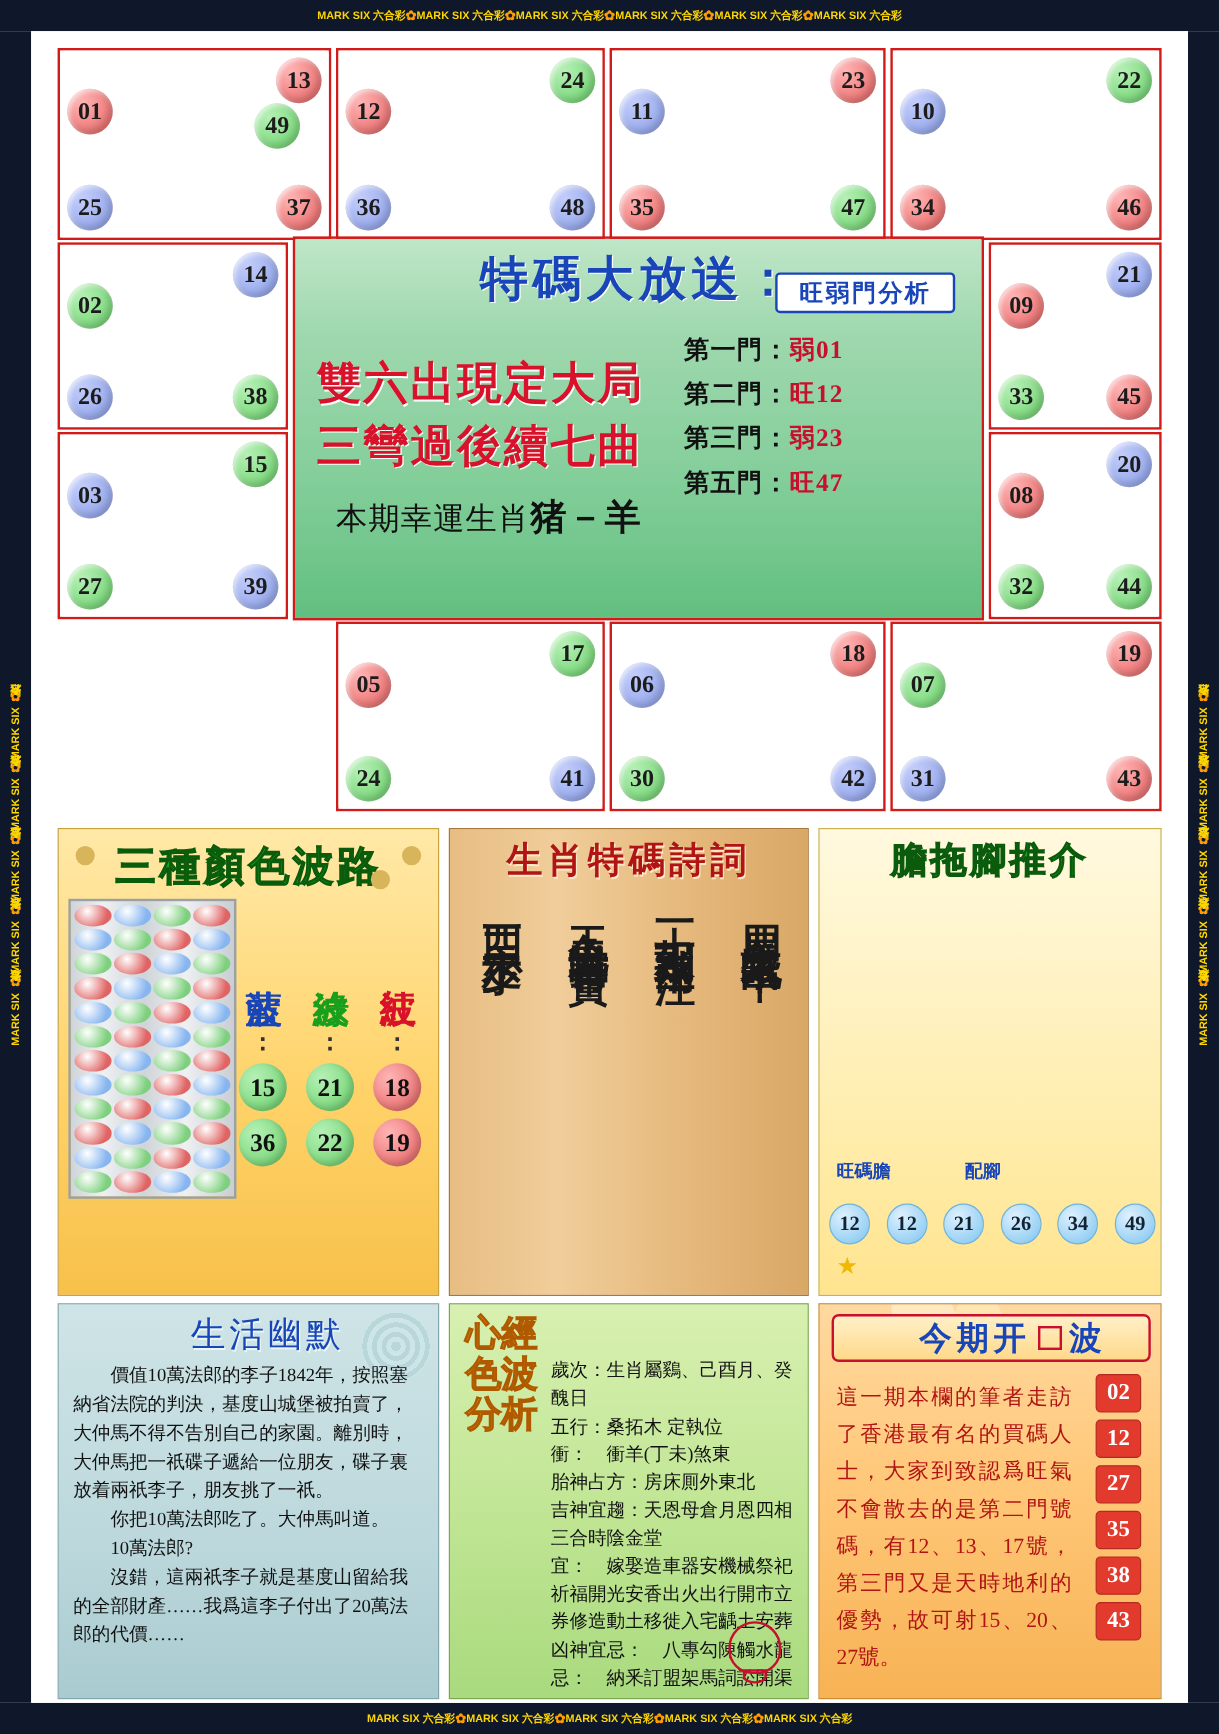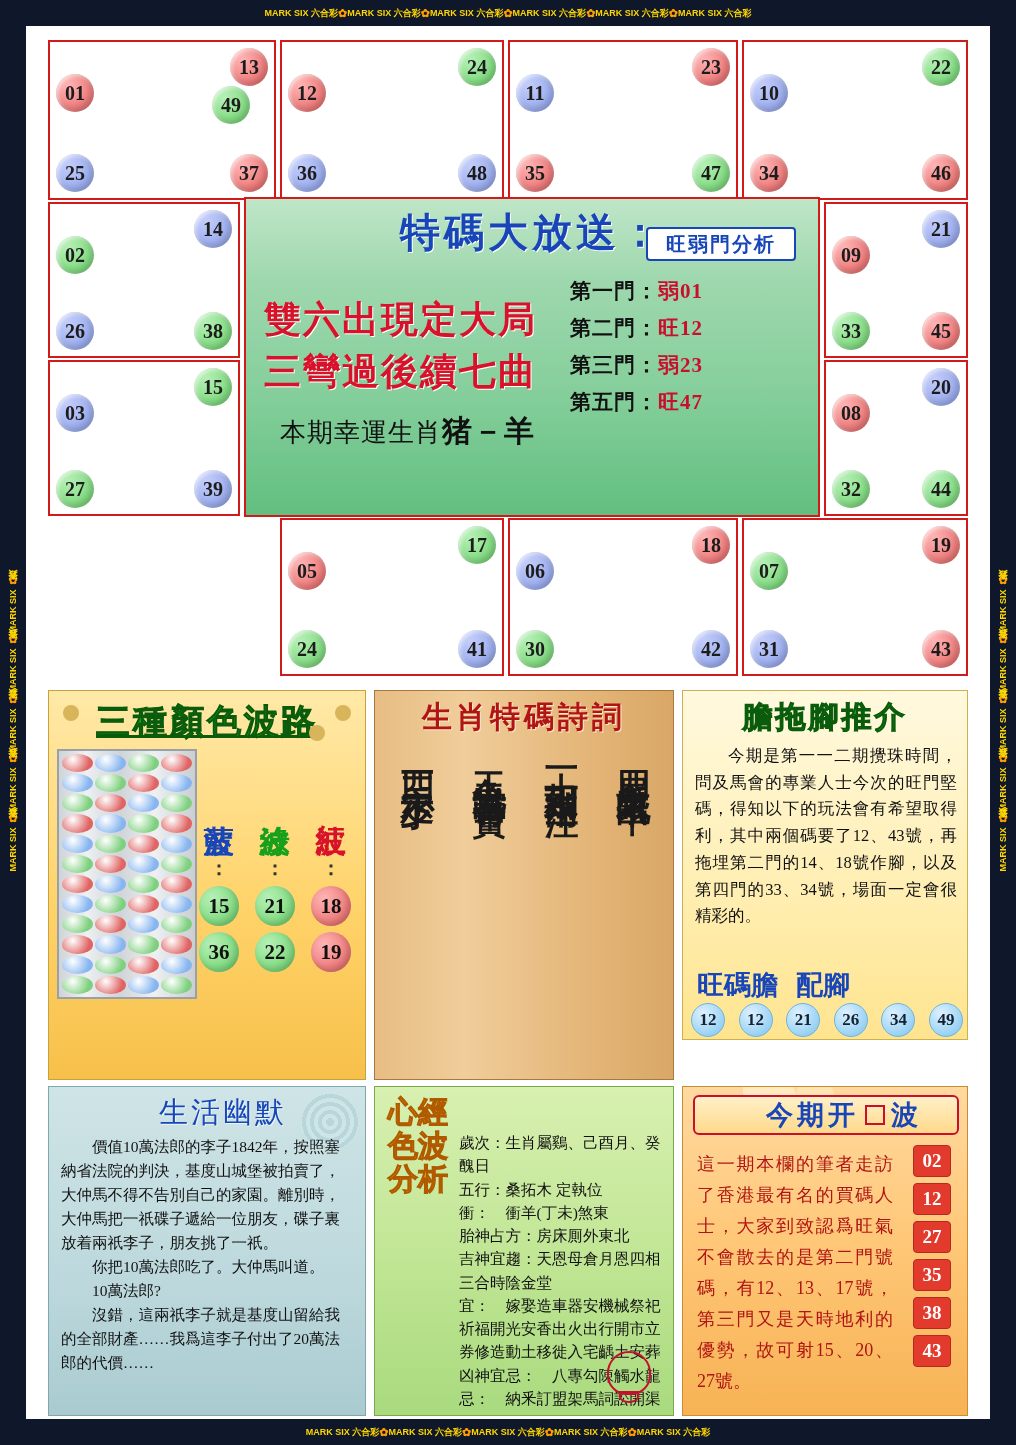--- a/index.html
+++ b/index.html
@@ -204,21 +204,20 @@
     border:1px solid #caa23c;
   }
   .p-colors .ct {
     position:absolute; left:8px; top:8px; width:300px;
     text-align:center;
     font-family:"Liberation Serif", serif;
     font-weight:bold; font-size:34px;
     color:#18a01c;
     -webkit-text-stroke:1px #0a5c0c;
     letter-spacing:3px;
-    text-decoration:underline;
   }
   .paw { position:absolute; width:16px; height:16px; border-radius:50%; background:#d8b45a; }
   .ballchart {
     position:absolute; left:8px; top:58px;
     width:140px; height:250px;
     background:linear-gradient(90deg,#cfd4d8,#eef0f2 20%,#cfd4d8 45%,#eef0f2 70%,#c9ced2);
     border:2px solid #9aa0a6;
     display:grid;
     grid-template-columns:repeat(4,1fr);
     grid-auto-rows:1fr;
@@ -283,21 +282,21 @@
   .poem-col {
     writing-mode:vertical-rl;
     font-family:"Liberation Serif", serif;
     font-size:34px;
     font-weight:bold;
     color:#1a1a1a;
     letter-spacing:5px;
   }
 
   .p-tips {
-    left:634px; top:0; width:286px; height:350px;
+    left:634px; top:0; width:286px; height:390px;
     background:linear-gradient(180deg,#fff9df,#ffeeb0 60%,#ffe48f);
     border:1px solid #cdb04e;
   }
   .p-tips .tt {
     position:absolute; left:0; top:6px; width:100%;
     text-align:center;
     font-family:"Liberation Serif", serif;
     font-weight:bold; font-size:30px;
     color:#18a01c;
     -webkit-text-stroke:1px #0a5c0c;
@@ -307,23 +306,23 @@
     position:absolute; left:12px; top:52px; width:262px;
     font-family:"Liberation Serif", serif;
     font-size:16.5px;
     line-height:1.62;
     color:#111;
     text-align:justify;
     text-indent:2em;
   }
   .tips-labels {
     position:absolute; left:14px; top:276px; width:258px;
-    display:flex; gap:18px;
-    font-family:"Liberation Serif", serif;
-    font-weight:bold; font-size:27px;
+    display:flex; gap:62px;
+    font-family:"Liberation Serif", serif;
+    font-weight:bold; font-size:15px;
     color:#1846b8;
   }
   .tips-balls {
     position:absolute; left:8px; top:312px; width:272px;
     display:flex; justify-content:space-between;
   }
   .tips-balls .tb {
     width:34px; height:34px; border-radius:50%;
     display:flex; align-items:center; justify-content:center;
     font-family:"Liberation Serif", serif;
@@ -726,21 +725,20 @@
       <div class="poem-cols">
         <div class="poem-col">四尾之數吼不中</div>
         <div class="poem-col">十一報到生兩注</div>
         <div class="poem-col">玉兔出宮有帶寶</div>
         <div class="poem-col">四三一定少不了</div>
       </div>
     </div>
 
     <div class="panel p-tips">
       <div class="tt">膽拖腳推介</div>
-      <div class="tips-body">今期是第一一二期攪珠時間，問及馬會的專業人士今次的旺門堅碼，得知以下的玩法會有希望取得利，其中兩個碼要了12、43號，再拖埋第二門的14、18號作腳，以及第四門的33、34號，場面一定會很精彩的。</div>
       <div class="tips-labels">
         <span>旺碼膽</span>
         <span>配腳</span>
       </div>
       <div class="tips-balls">
         <span class="tb">12</span>
         <span class="tb">12</span>
         <span class="tb">21</span>
         <span class="tb">26</span>
         <span class="tb">34</span>

